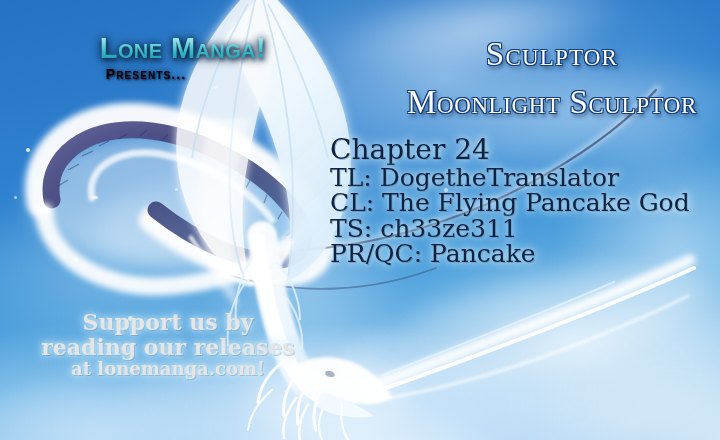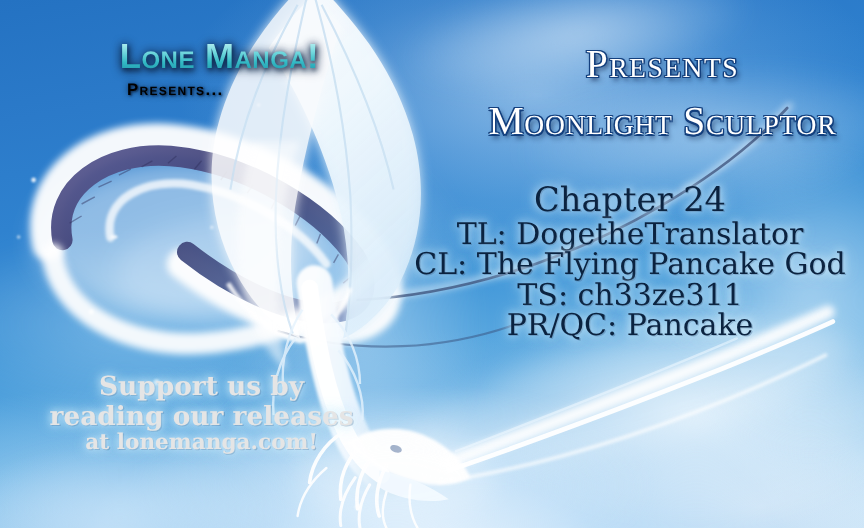--- a/index.html
+++ b/index.html
@@ -127,23 +127,22 @@
        1px  1px 0 #14407e,
        2px  3px 4px rgba(10,30,70,0.85);
   }
   .title-line.l1 { font-size: 33px; }
   .title-line.l2 { font-size: 33px; margin-top: 11px; letter-spacing: 0.6px; }
 
   
   .credits-block {
     position: absolute;
     left: 330px;
-    top: 153px;
+    top: 136px;
     width: 390px;
-    text-align: center;
   }
   .credit-line {
     font-family: "DejaVu Serif", serif;
     font-weight: 400;
     color: #0b2340;
     line-height: 1.02;
     white-space: nowrap;
     text-shadow:
       0 0 7px rgba(235,250,255,0.95),
       0 0 14px rgba(200,238,252,0.8),
@@ -387,21 +386,21 @@
       <ellipse cx="520" cy="330" rx="190" ry="44" fill="#ffffff" opacity="0.20" filter="url(#bigGlow)" transform="rotate(-13 520 330)"></ellipse>
     </svg>
   </div>
 
   <div class="logo-block">
     <div class="logo-title">Lone Manga!</div>
     <div class="logo-sub">Presents...</div>
   </div>
 
   <div class="title-block">
-    <div class="title-line l1">Presents</div>
+    <div class="title-line l1">Sculptor</div>
     <div class="title-line l2">Moonlight Sculptor</div>
   </div>
 
   <div class="credits-block">
     <div class="credit-line big">Chapter 24</div>
     <div class="credit-line small">TL: DogetheTranslator</div>
     <div class="credit-line small">CL: The Flying Pancake God</div>
     <div class="credit-line small">TS: ch33ze311</div>
     <div class="credit-line small">PR/QC: Pancake</div>
   </div>

